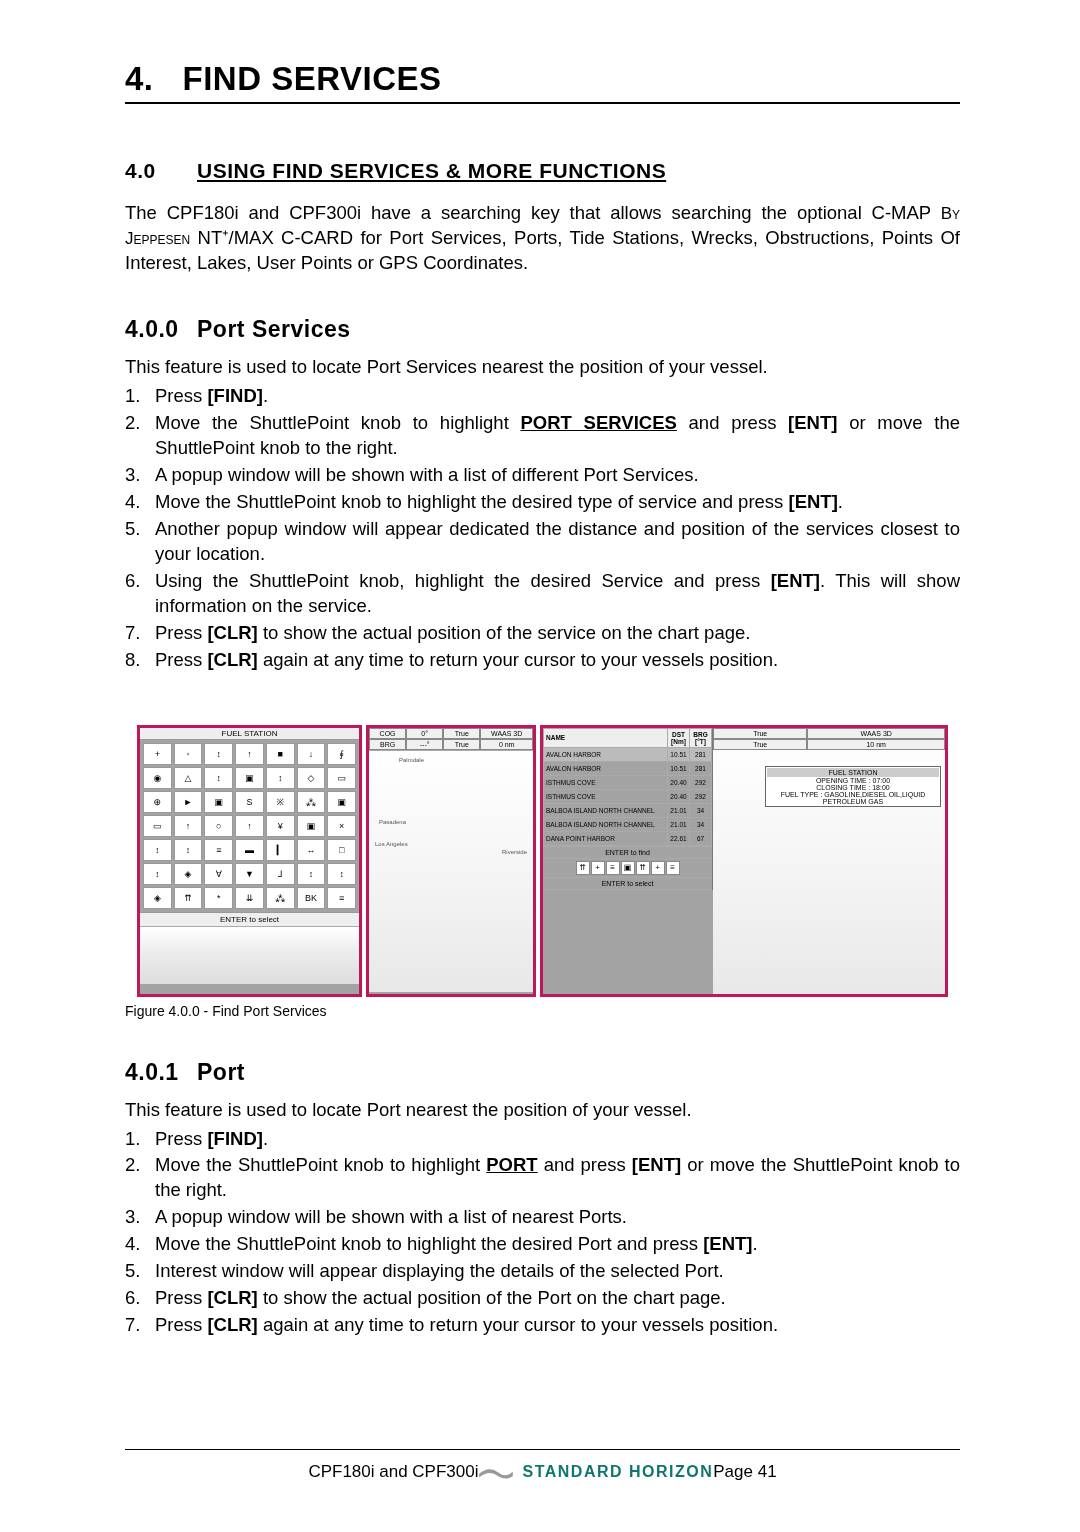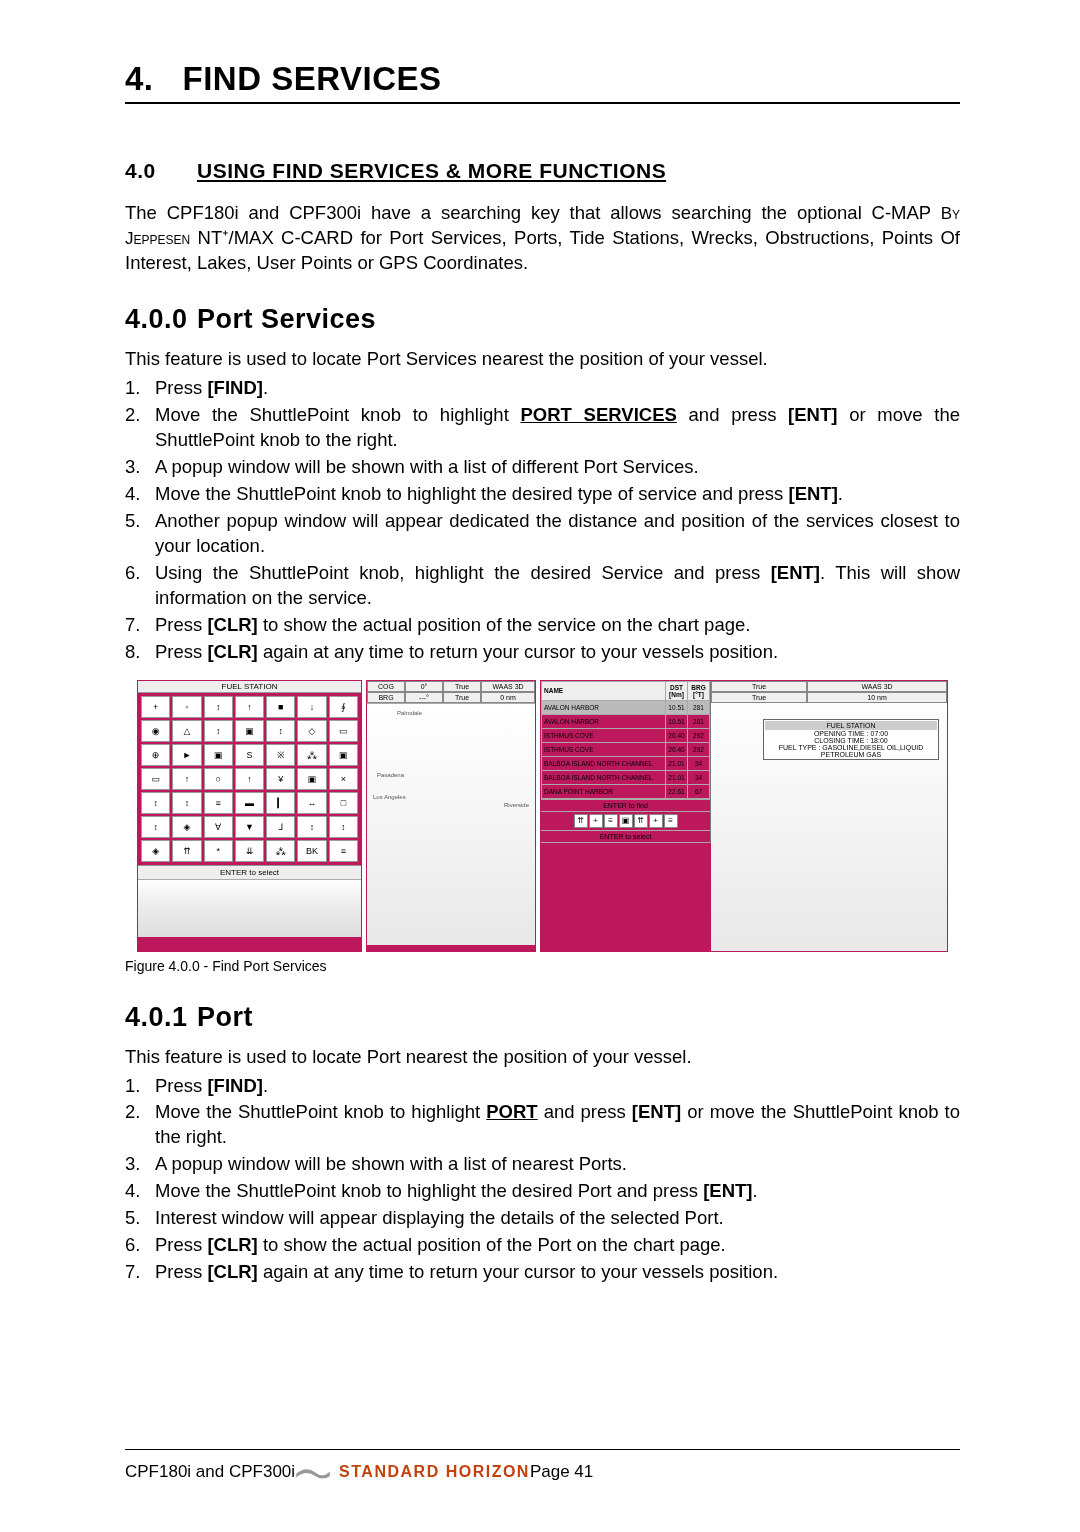--- a/index.html
+++ b/index.html
@@ -30,24 +30,24 @@
       letter-spacing: 0.5px;
       margin-bottom: 18px;
       font-family: Arial Black, Arial, sans-serif;
       text-decoration: underline;
     }
     .section-num {
       display: inline-block;
       width: 72px;
     }
     .subsection-title {
-      font-size: 27px;
+      font-size: 23px;
       font-weight: 900;
       letter-spacing: 0.5px;
-      margin-top: 28px;
+      margin-top: 40px;
       margin-bottom: 12px;
       font-family: Arial Black, Arial, sans-serif;
     }
     .subsection-num {
       display: inline-block;
       width: 72px;
     }
     .body-text {
       font-size: 18.5px;
       line-height: 1.35;
@@ -87,24 +87,25 @@
       font-size: 14px;
       text-align: left;
       margin-top: 6px;
     }
     .figure-panels {
       display: flex;
       justify-content: center;
       gap: 4px;
     }
     .panel {
-      border: 1px solid #be185d;
-      background: #be185d;
+      border: 3px solid #be185d;
+      background: #a3a3a3;
       font-size: 7px;
       overflow: hidden;
+      margin-top: 37px;
     }
     .panel1 { width: 225px; height: 272px; }
     .panel2 { width: 170px; height: 272px; position: relative; }
     .panel3 { width: 408px; height: 272px; position: relative; }
 
     
     .p1-header { background: #eee; text-align: center; padding: 1px 0; font-size: 8px; border-bottom: 1px solid #999; }
     .icon-grid {
       display: grid;
       grid-template-columns: repeat(7, 1fr);
@@ -194,29 +195,29 @@
 
     
     .footer {
       position: absolute;
       bottom: 50px;
       left: 125px;
       right: 120px;
       border-top: 1px solid #000;
       padding-top: 12px;
       display: flex;
-      justify-content: flex-start;
+      justify-content: center;
       align-items: center;
       font-size: 17px;
     }
     .footer-logo {
       display: flex;
       align-items: center;
       gap: 8px;
-      color: #c2410c;
+      color: #0f766e;
       font-weight: bold;
       letter-spacing: 1.5px;
       font-size: 16px;
     }
     .footer-logo svg { width: 36px; height: 18px; }
   </style>
 </head>
 <body>
 
 <h1 class="chapter-title">

